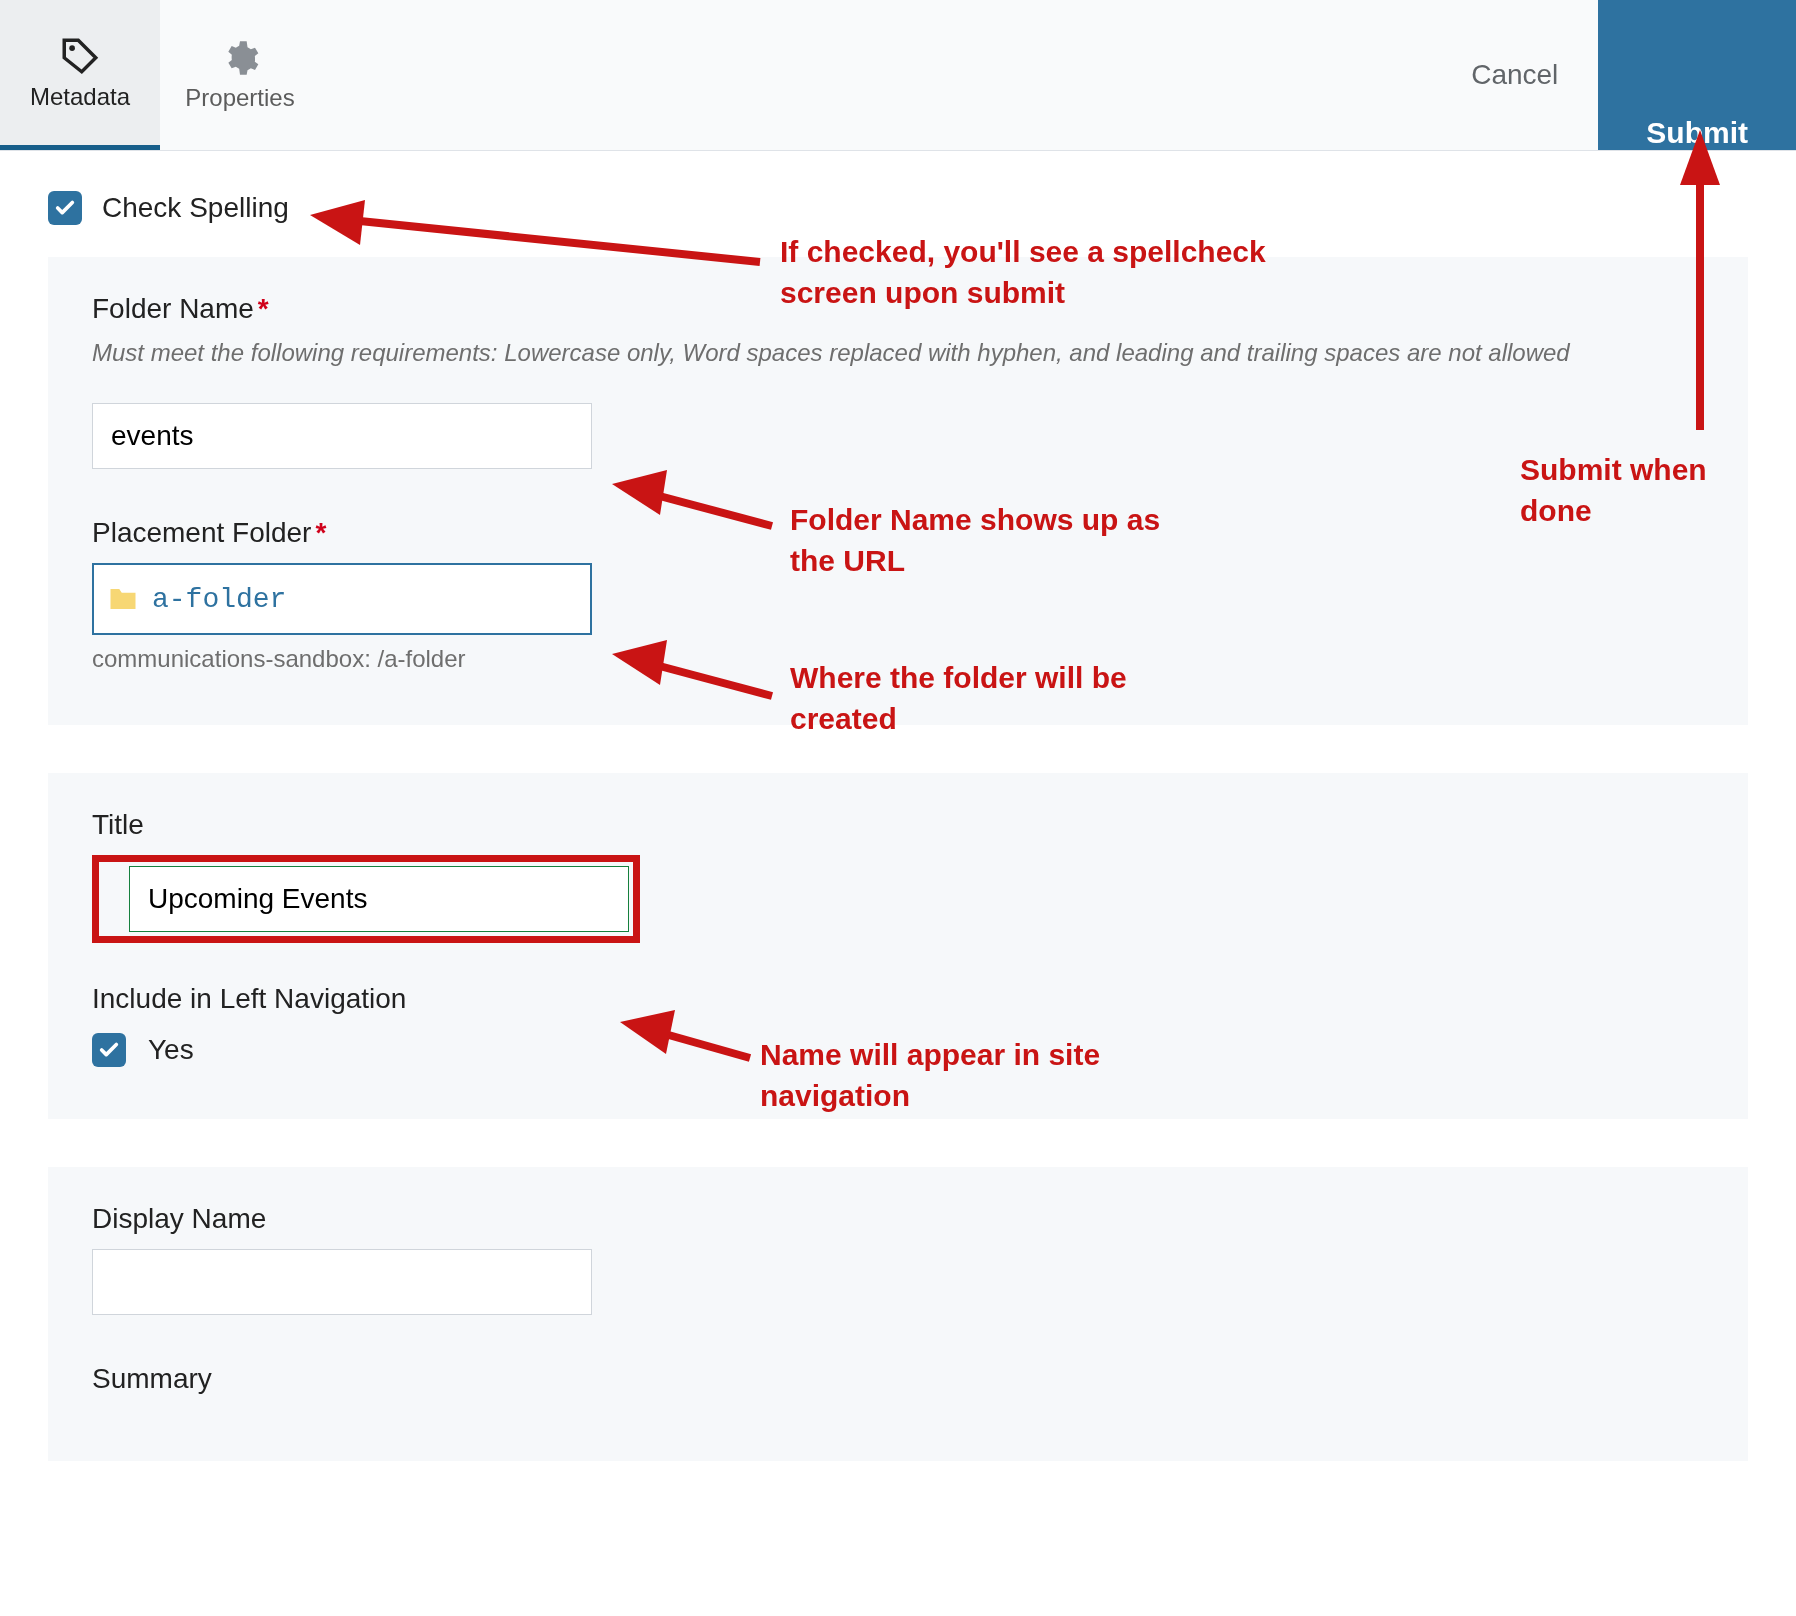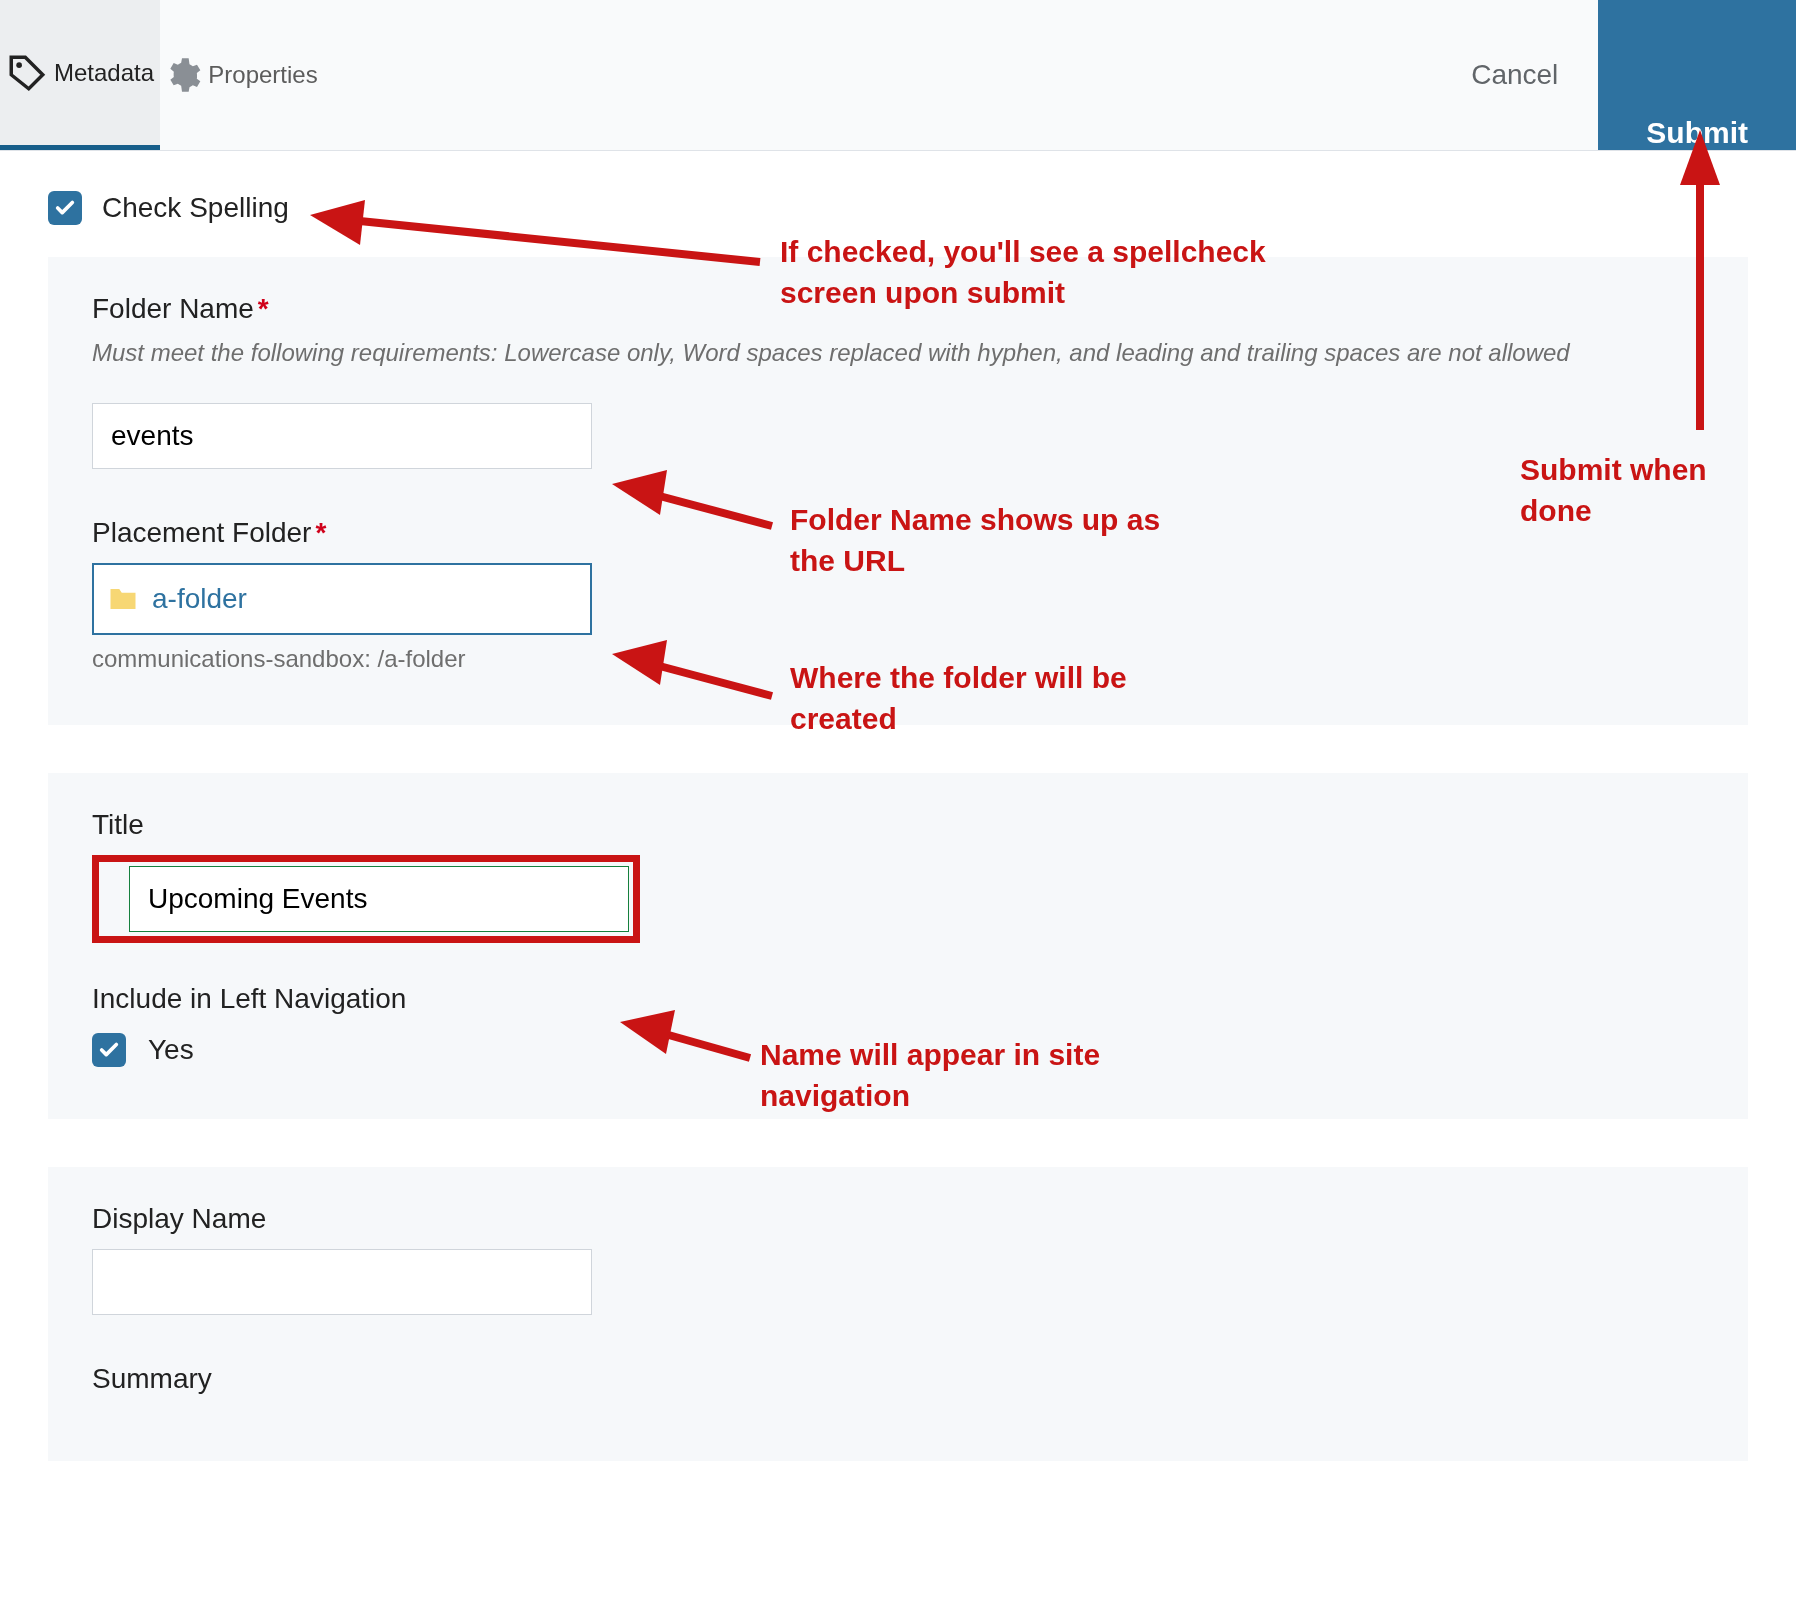--- a/index.html
+++ b/index.html
@@ -10,42 +10,42 @@
     --accent:#2e72a0;
     --accent-dark:#175e8a;
     --annot:#c91414;
     --req:#d0021b;
   }
   html,body{margin:0;padding:0;background:#fff;font-family:-apple-system,BlinkMacSystemFont,"Segoe UI",Helvetica,Arial,sans-serif;color:var(--text);}
   body{width:1796px;height:1616px;position:relative;transform-origin:top left;}
 
   
   .topbar{display:flex;align-items:stretch;height:150px;border-bottom:1px solid var(--border);background:#f9fafb;}
-  .tab{flex:0 0 160px;display:flex;flex-direction:row;align-items:center;justify-content:center;gap:6px;font-size:24px;color:#5c5c5c;cursor:pointer;}
+  .tab{flex:0 0 160px;display:flex;flex-direction:column;align-items:center;justify-content:center;gap:6px;font-size:24px;color:#5c5c5c;cursor:pointer;}
   .tab.active{background:#eceef0;color:var(--text);border-bottom:5px solid var(--accent-dark);box-sizing:border-box;}
   .tab svg{display:block;}
   .tab .lbl{font-size:24px;}
   .topbar-spacer{flex:1;}
   .cancel-btn{display:flex;align-items:center;padding:0 40px;font-size:28px;color:#616569;cursor:pointer;}
   .submit-btn{display:flex;align-items:flex-end;padding:0 48px;font-size:30px;color:#fff;background:var(--accent);font-weight:600;cursor:pointer;}
 
   
   .main{padding:40px 48px 0 48px;}
   .row-check{display:flex;align-items:center;gap:20px;margin-bottom:32px;}
   .chk{width:34px;height:34px;border-radius:6px;background:var(--accent);display:flex;align-items:center;justify-content:center;cursor:pointer;flex:0 0 34px;}
   .chk svg{display:block;}
   .row-check-label{font-size:28px;}
 
   .panel{background:var(--panel);padding:36px 44px 52px 44px;margin-bottom:48px;}
   .fld-label{font-size:28px;margin-bottom:14px;}
   .req{color:var(--req);font-weight:700;margin-left:4px;}
   .hint{font-size:24px;font-style:italic;color:var(--muted);margin-bottom:36px;}
   .txtinput{width:500px;max-width:100%;height:66px;border:1px solid #d0d5db;background:#fff;font-size:28px;padding:12px 18px;box-sizing:border-box;outline:none;}
   .spacer-lg{height:48px;}
-  .folder-chooser{width:500px;height:72px;border:2px solid var(--accent);background:#fff;display:flex;align-items:center;gap:14px;padding:0 14px;box-sizing:border-box;font-size:28px;color:var(--accent);cursor:pointer;}
+  .folder-chooser{width:500px;height:72px;border:2px solid var(--accent);background:#fff;display:flex;align-items:center;gap:14px;padding:0 14px;box-sizing:border-box;font-size:28px;color:var(--accent);cursor:pointer;font-family:Liberation Mono, monospace;}
   .folder-chooser .fname{color:var(--accent);}
   .path-text{font-size:24px;color:var(--muted);margin-top:10px;}
 
   .title-highlight{border:7px solid var(--annot);padding:4px;display:inline-block;}
   .title-highlight .txtinput{border:1px solid #15803d;margin-left:26px;}
 
   .inc-label{font-size:28px;margin:40px 0 18px 0;}
   .inc-row{display:flex;align-items:center;gap:22px;}
   .inc-row .yes{font-size:28px;}
 

